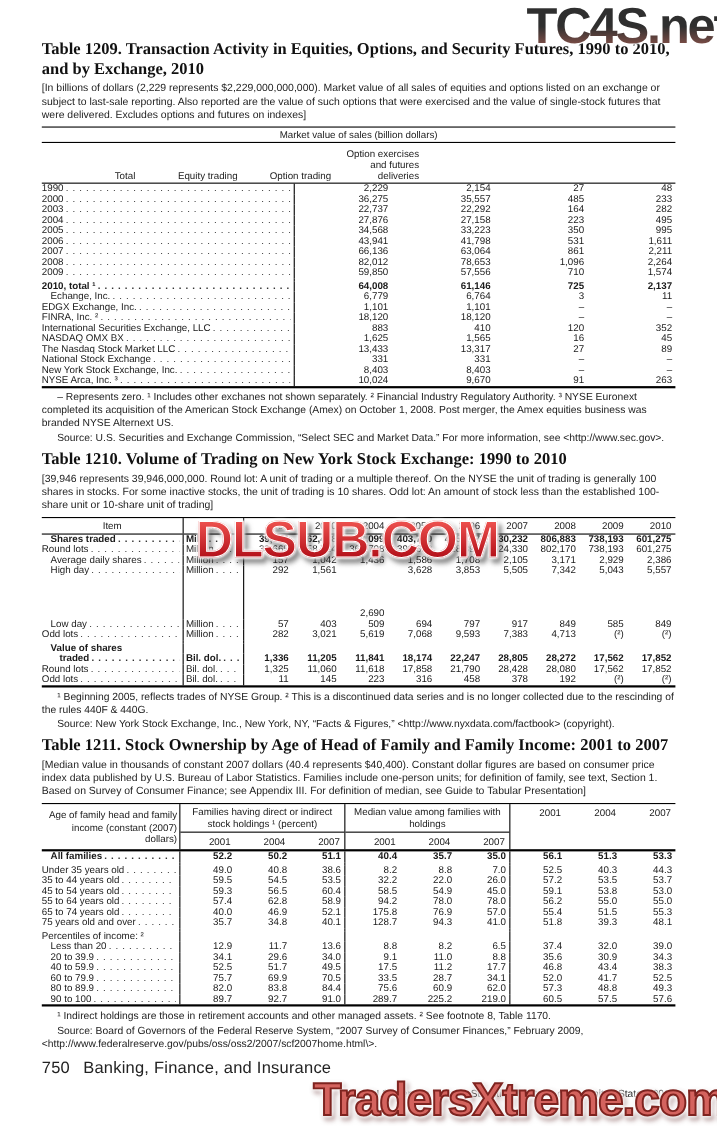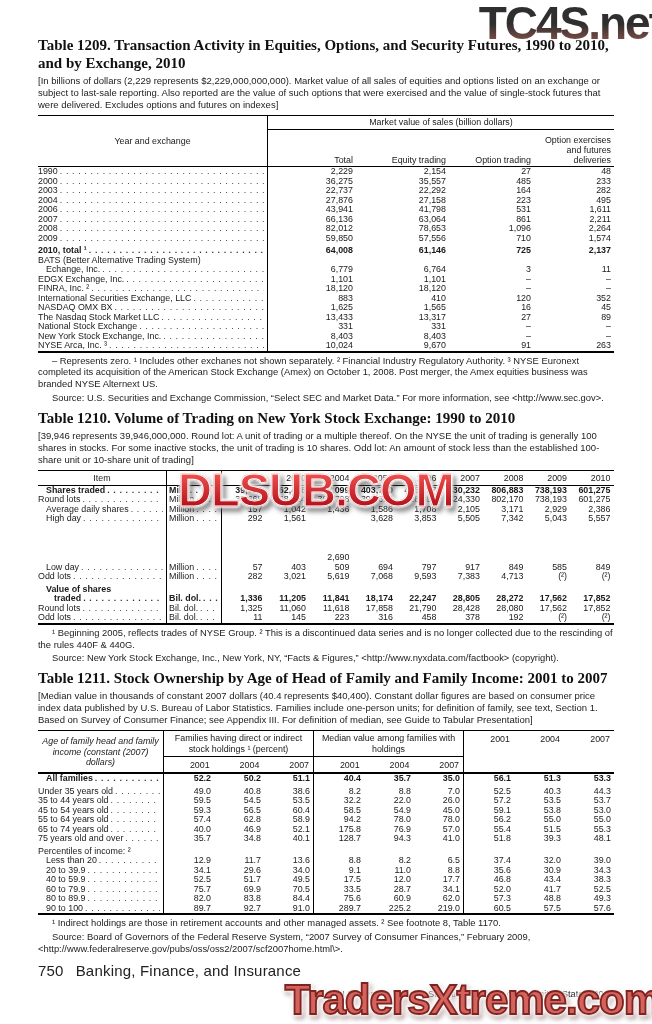--- a/index.html
+++ b/index.html
@@ -38,22 +38,22 @@
   .cols{display:flex;align-items:flex-end;min-height:36px;}
   .cols .hc{text-align:right;font-size:8.9px;line-height:10px;padding:1px 3px 1px 0;box-sizing:border-box;}
   
   .h1210{display:flex;border-bottom:1.5px solid #000;align-items:stretch;font-size:8.9px;line-height:14px;}
   .h1210 .hi{width:129px;text-align:center;border-right:1px solid #000;box-sizing:border-box;}
   .h1210 .hu{width:55px;text-align:center;border-right:1px solid #000;box-sizing:border-box;}
   .h1210 .hy{width:43.5px;text-align:right;padding-right:3px;box-sizing:border-box;}
   
   .h1211{display:flex;border-bottom:2px solid #000;align-items:stretch;}
   .h1211 .h-stub{width:127px;box-sizing:border-box;border-right:1px solid #000;display:flex;
-                 align-items:center;justify-content:center;text-align:center;
-                 font-size:8.9px;line-height:10.5px;padding:2px;font-style:italic;}
+                 align-items:center;justify-content:center;text-align:right;
+                 font-size:8.9px;line-height:10.5px;padding:2px;}
   .grp{width:150px;box-sizing:border-box;display:flex;flex-direction:column;}
   .grp.gb{border-right:1px solid #000;}
   .grp .gl{flex:1;display:flex;align-items:center;justify-content:center;text-align:center;
            font-size:8.9px;line-height:10.5px;border-bottom:1px solid #000;padding:2px 4px;}
   .grp .gy{display:flex;height:15px;align-items:center;}
   .grp .gy .hy{width:50px;text-align:right;padding-right:4px;box-sizing:border-box;font-size:8.9px;}
   
   .footrow{display:flex;align-items:baseline;margin-top:8px;}
   .pageno{font-size:15px;color:#222;letter-spacing:.2px;}
   .credit{font-size:9.3px;color:#222;text-align:right;flex:1;margin-top:10px;}
@@ -79,23 +79,20 @@
 
 <div class="page">
 
   <div class="wm wm-top">TC4S.net</div>
 
   <h1 class="ttl">Table 1209. Transaction Activity in Equities, Options, and Security Futures, 1990 to 2010, and by Exchange, 2010</h1>
   <p class="note">[In billions of dollars (2,229 represents $2,229,000,000,000). Market value of all sales of equities and options listed on an exchange or subject to last-sale reporting. Also reported are the value of such options that were exercised and the value of single-stock futures that were delivered. Excludes options and futures on indexes]</p>
 
   <div class="tbl">
     <div class="h1209">
-      <div class="h-stub">
-        <span>Year and exchange</span>
-      </div>
       <div class="h-right">
         <div class="spanner">Market value of sales (billion dollars)</div>
         <div class="cols" id="t1209-cols">
             <div class="hc" style="width: 88px;">Total</div>
             <div class="hc" style="width: 93px;">Equity trading</div>
             <div class="hc" style="width: 85px;">Option trading</div>
             <div class="hc" style="width: 80px;">Option exercises and futures deliveries</div>
           </div>
       </div>
     </div>
@@ -135,20 +132,30 @@
             <span class="lab">2004</span>
             <span class="leader"></span>
           </div>
           <div class="v" style="width: 88px;">27,876</div>
           <div class="v" style="width: 93px;">27,158</div>
           <div class="v" style="width: 85px;">223</div>
           <div class="v" style="width: 80px;">495</div>
         </div>
         <div class="tr">
           <div class="stub" style="width: 230px;">
+            <span class="lab">2005</span>
+            <span class="leader"></span>
+          </div>
+          <div class="v" style="width: 88px;">34,568</div>
+          <div class="v" style="width: 93px;">33,223</div>
+          <div class="v" style="width: 85px;">350</div>
+          <div class="v" style="width: 80px;">995</div>
+        </div>
+        <div class="tr">
+          <div class="stub" style="width: 230px;">
             <span class="lab">2006</span>
             <span class="leader"></span>
           </div>
           <div class="v" style="width: 88px;">43,941</div>
           <div class="v" style="width: 93px;">41,798</div>
           <div class="v" style="width: 85px;">531</div>
           <div class="v" style="width: 80px;">1,611</div>
         </div>
         <div class="tr">
           <div class="stub" style="width: 230px;">
@@ -185,29 +192,20 @@
         </div>
         <div class="tr b">
           <div class="stub" style="width: 230px;">
             <span class="lab">2010, total ¹</span>
             <span class="leader"></span>
           </div>
           <div class="v" style="width: 88px;">64,008</div>
           <div class="v" style="width: 93px;">61,146</div>
           <div class="v" style="width: 85px;">725</div>
           <div class="v" style="width: 80px;">2,137</div>
-        </div>
-        <div class="tr">
-          <div class="stub" style="width: 230px;">
-            <span class="lab">BATS (Better Alternative Trading System)</span>
-          </div>
-          <div class="v" style="width: 88px;"></div>
-          <div class="v" style="width: 93px;"></div>
-          <div class="v" style="width: 85px;"></div>
-          <div class="v" style="width: 80px;"></div>
         </div>
         <div class="tr">
           <div class="stub" style="width: 230px;">
             <span class="lab i1">Echange, Inc.</span>
             <span class="leader"></span>
           </div>
           <div class="v" style="width: 88px;">6,779</div>
           <div class="v" style="width: 93px;">6,764</div>
           <div class="v" style="width: 85px;">3</div>
           <div class="v" style="width: 80px;">11</div>
@@ -723,21 +721,21 @@
         </div>
         <div class="tr">
           <div class="stub" style="width: 127px;">
             <span class="lab i1">40 to 59.9</span>
             <span class="leader"></span>
           </div>
           <div class="v" style="width: 50px;">52.5</div>
           <div class="v" style="width: 50px;">51.7</div>
           <div class="v gr" style="width: 50px;">49.5</div>
           <div class="v" style="width: 50px;">17.5</div>
-          <div class="v" style="width: 50px;">12.0</div>
+          <div class="v" style="width: 50px;">11.2</div>
           <div class="v gr" style="width: 50px;">17.7</div>
           <div class="v" style="width: 50px;">46.8</div>
           <div class="v" style="width: 50px;">43.4</div>
           <div class="v" style="width: 50px;">38.3</div>
         </div>
         <div class="tr">
           <div class="stub" style="width: 127px;">
             <span class="lab i1">60 to 79.9</span>
             <span class="leader"></span>
           </div>

